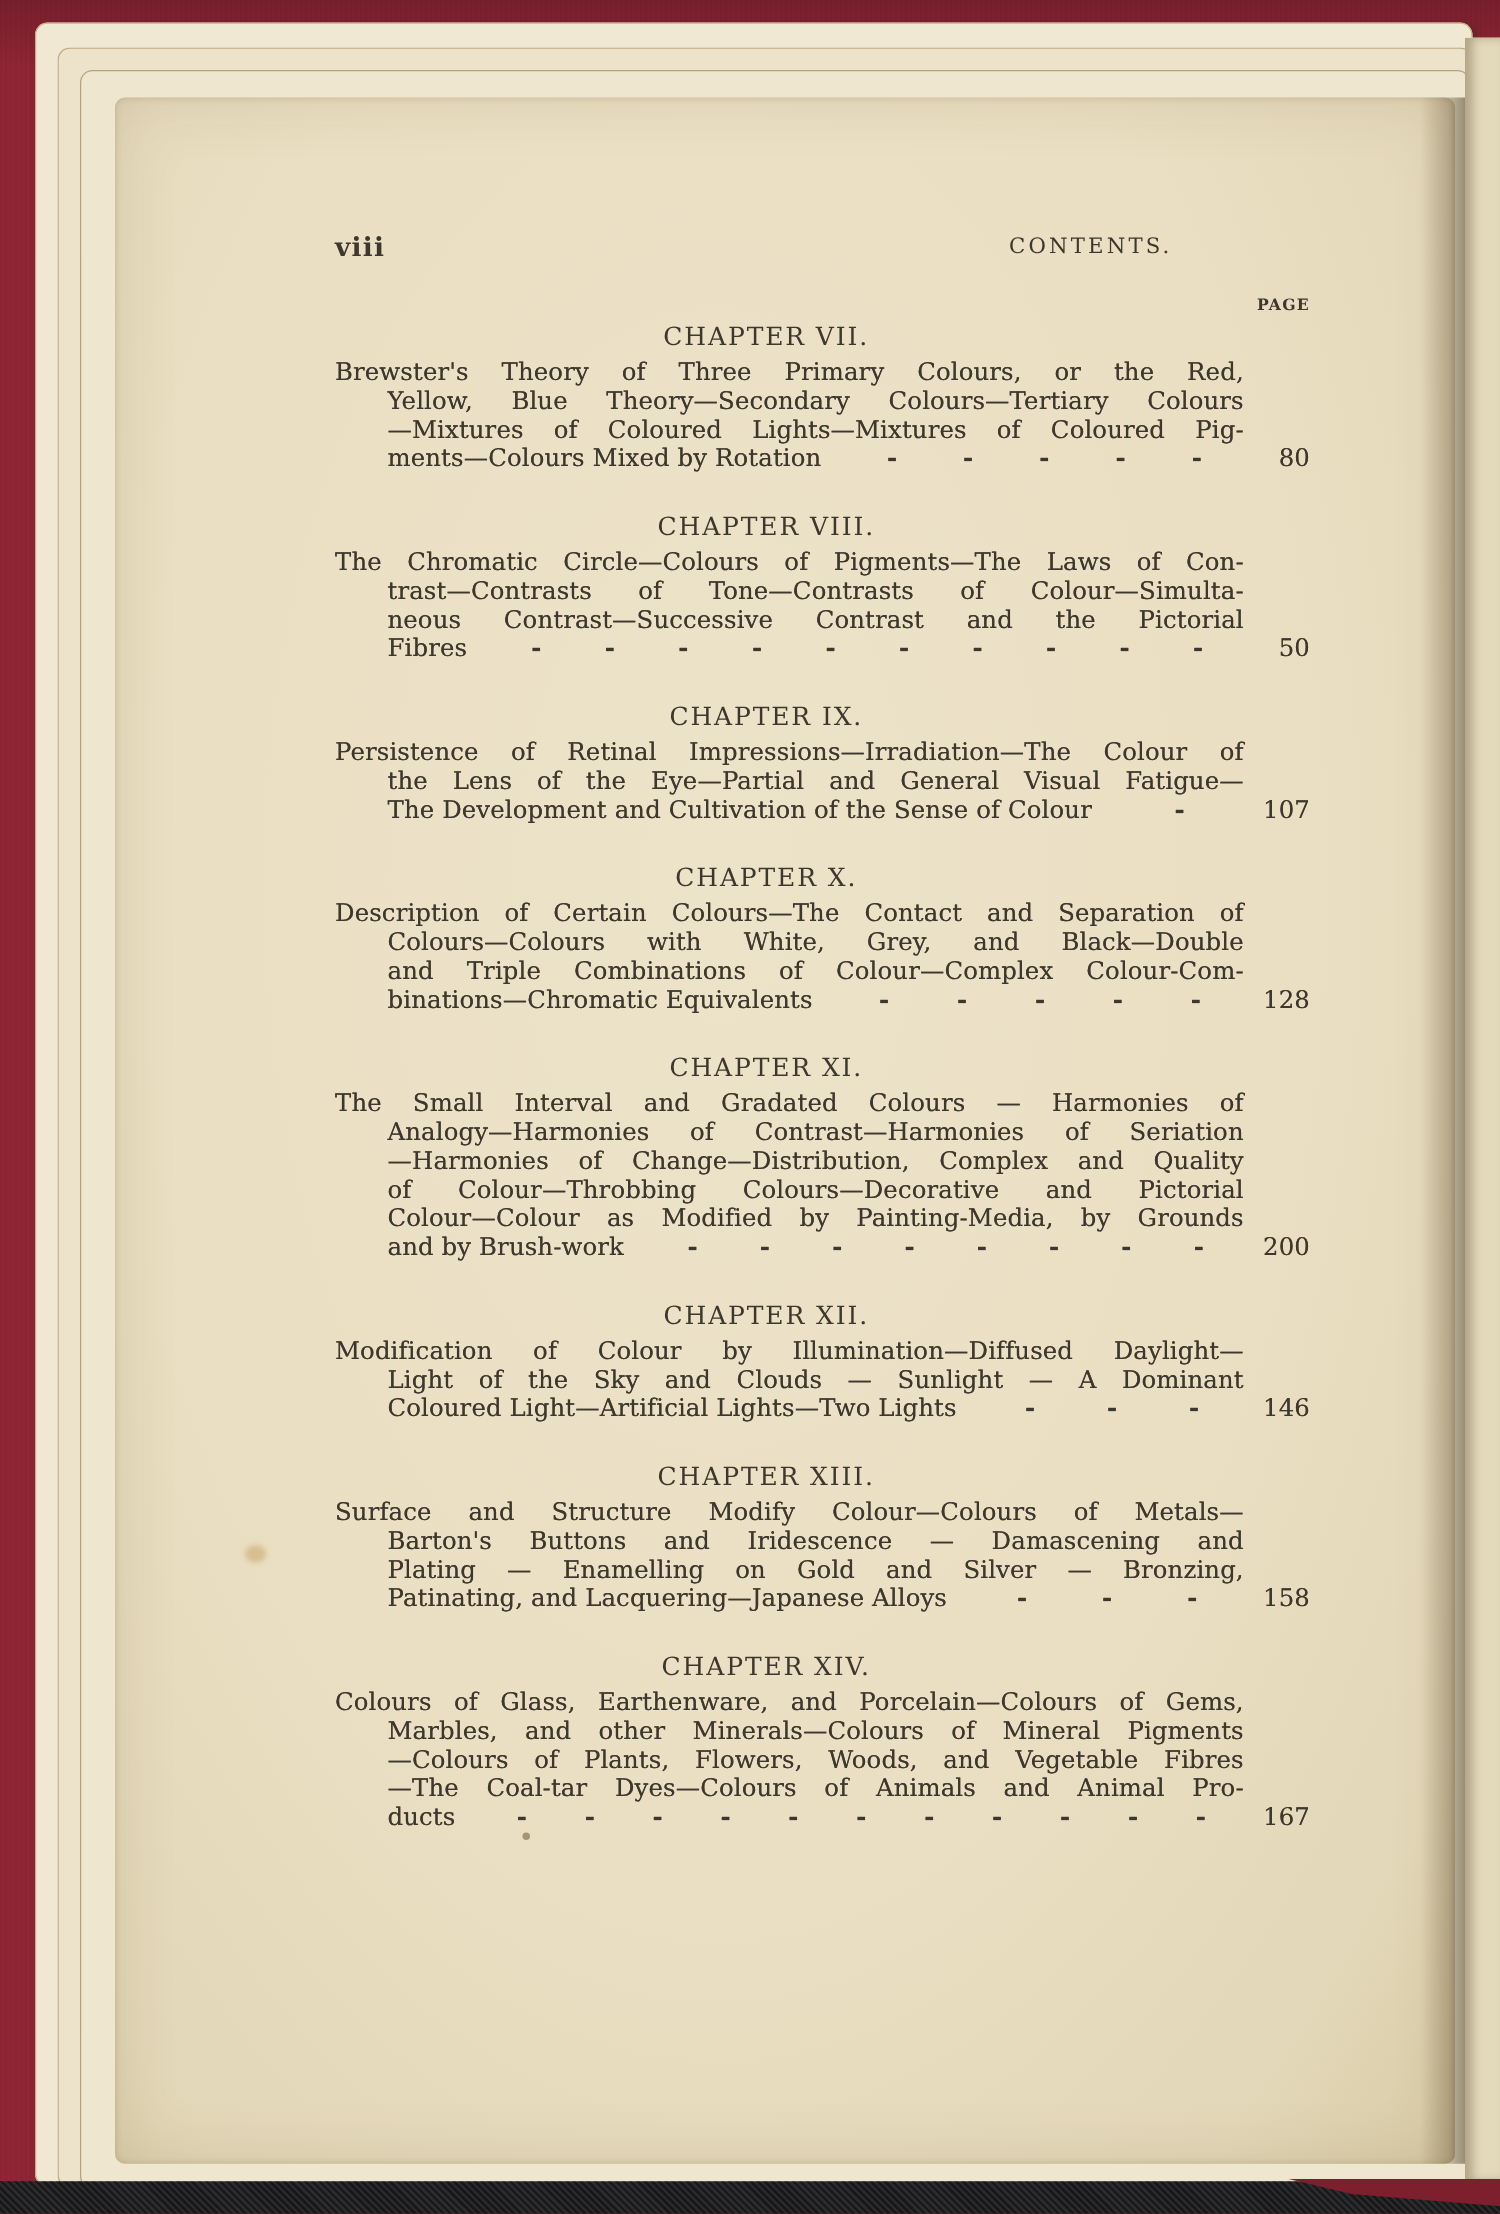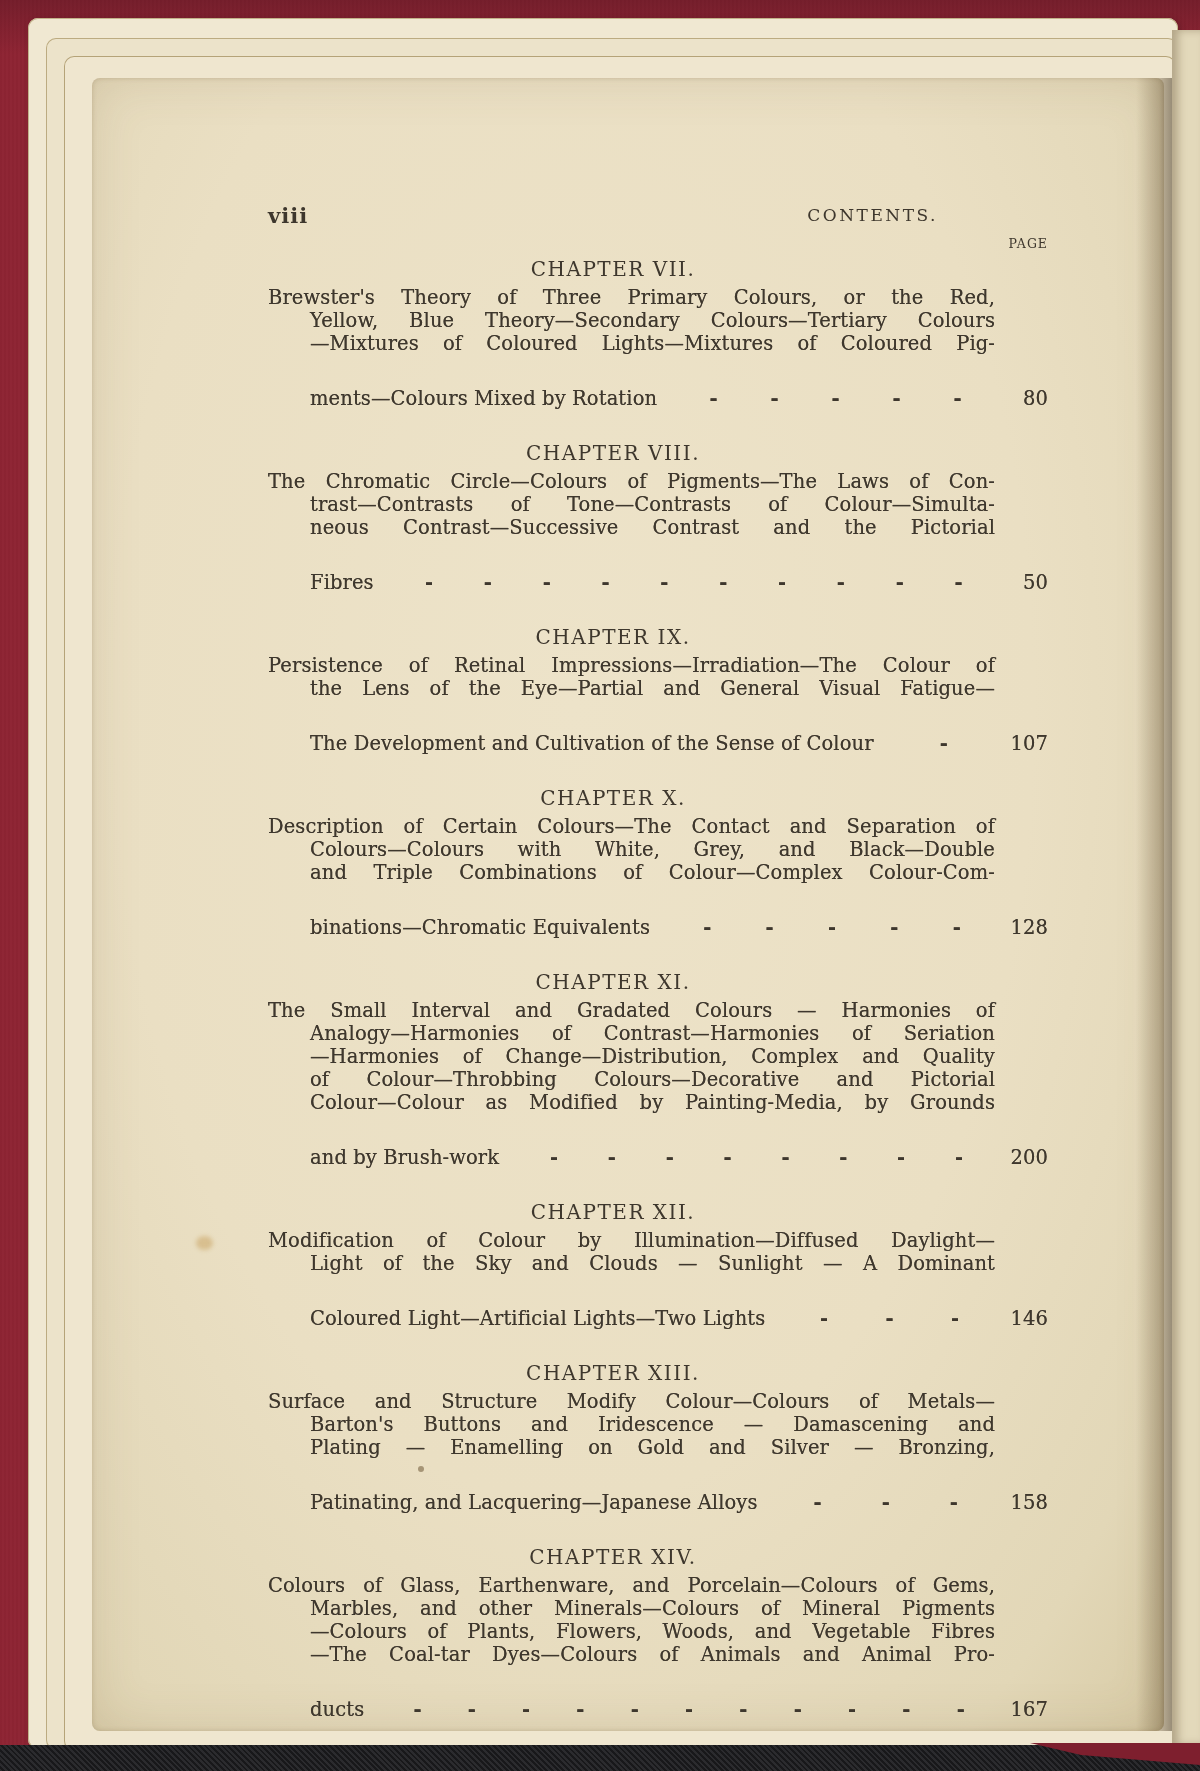--- a/index.html
+++ b/index.html
@@ -30,33 +30,33 @@
     box-shadow:inset 0 0 50px rgba(120,95,55,.16), inset 0 0 5px rgba(120,95,55,.28);}
   .gutter-shadow{ position:absolute; top:78px; bottom:40px; left:1136px; width:36px;
     background:linear-gradient(90deg, rgba(90,70,40,0) 0%, rgba(90,70,40,.30) 65%, rgba(58,44,24,.48) 100%);}
   .right-leaf{ position:absolute; top:30px; bottom:26px; left:1172px; width:28px; background:#e3d9bb;
     box-shadow:inset 6px 0 8px rgba(90,70,40,.35);}
   .stain{ position:absolute; border-radius:50%; filter:blur(2px); }
   .stain1{ left:196px; top:1236px; width:17px; height:14px; background:rgba(195,152,82,.45);}
   .stain2{ left:418px; top:1466px; width:6px; height:6px; background:rgba(110,88,55,.55); filter:blur(.5px);}
   
   .ink{ color:#3e372d; }
-  .page-header{ position:absolute; left:268px; top:202px; width:780px; height:32px; }
+  .page-header{ position:absolute; left:268px; top:184px; width:780px; height:32px; }
   .folio{ position:absolute; left:0; top:1px; font-size:21px; font-weight:bold; letter-spacing:1px; }
   .running-head{ width:670px; text-align:right; font-size:17px; letter-spacing:2.5px; padding-top:3px; }
   .text-block{ position:absolute; left:268px; top:236px; width:780px; }
-  .page-col-label{ text-align:right; font-size:12.5px; font-weight:normal; letter-spacing:1px; margin-bottom:6px; }
+  .page-col-label{ text-align:right; font-size:12.5px; font-weight:bold; letter-spacing:1px; margin-bottom:6px; }
   .chapter{ margin-bottom:31px; }
   .chapter-heading{ width:690px; margin:0 0 5px 0; text-align:center; font-size:20px; font-weight:normal;
     letter-spacing:1.5px; line-height:24px; }
   .chapter-body{ padding-left:42px; font-size:19.5px; line-height:23px; letter-spacing:.1px;
     text-shadow:0 0 .4px rgba(62,55,45,.75); }
   .entry-line{ margin-right:53px; text-align:justify; text-align-last:justify; -moz-text-align-last:justify; }
   .entry-line.first{ text-indent:-42px; }
-  .entry-lastline{ display:flex; align-items:flex-end;margin-top:32px; }
+  .entry-lastline{ display:flex; align-items:flex-end; }
   .lastline-text{ white-space:nowrap; }
   .leader{ flex:1; display:flex; justify-content:space-around; align-items:baseline; padding:0 14px 0 26px; }
   .leader i{ font-style:normal; font-weight:bold; }
   .pagenum{ min-width:46px; text-align:right; font-weight:normal; }
 </style>
 </head>
 <body>
 
 <div id="canvas">
   <div class="cover-texture"></div>

